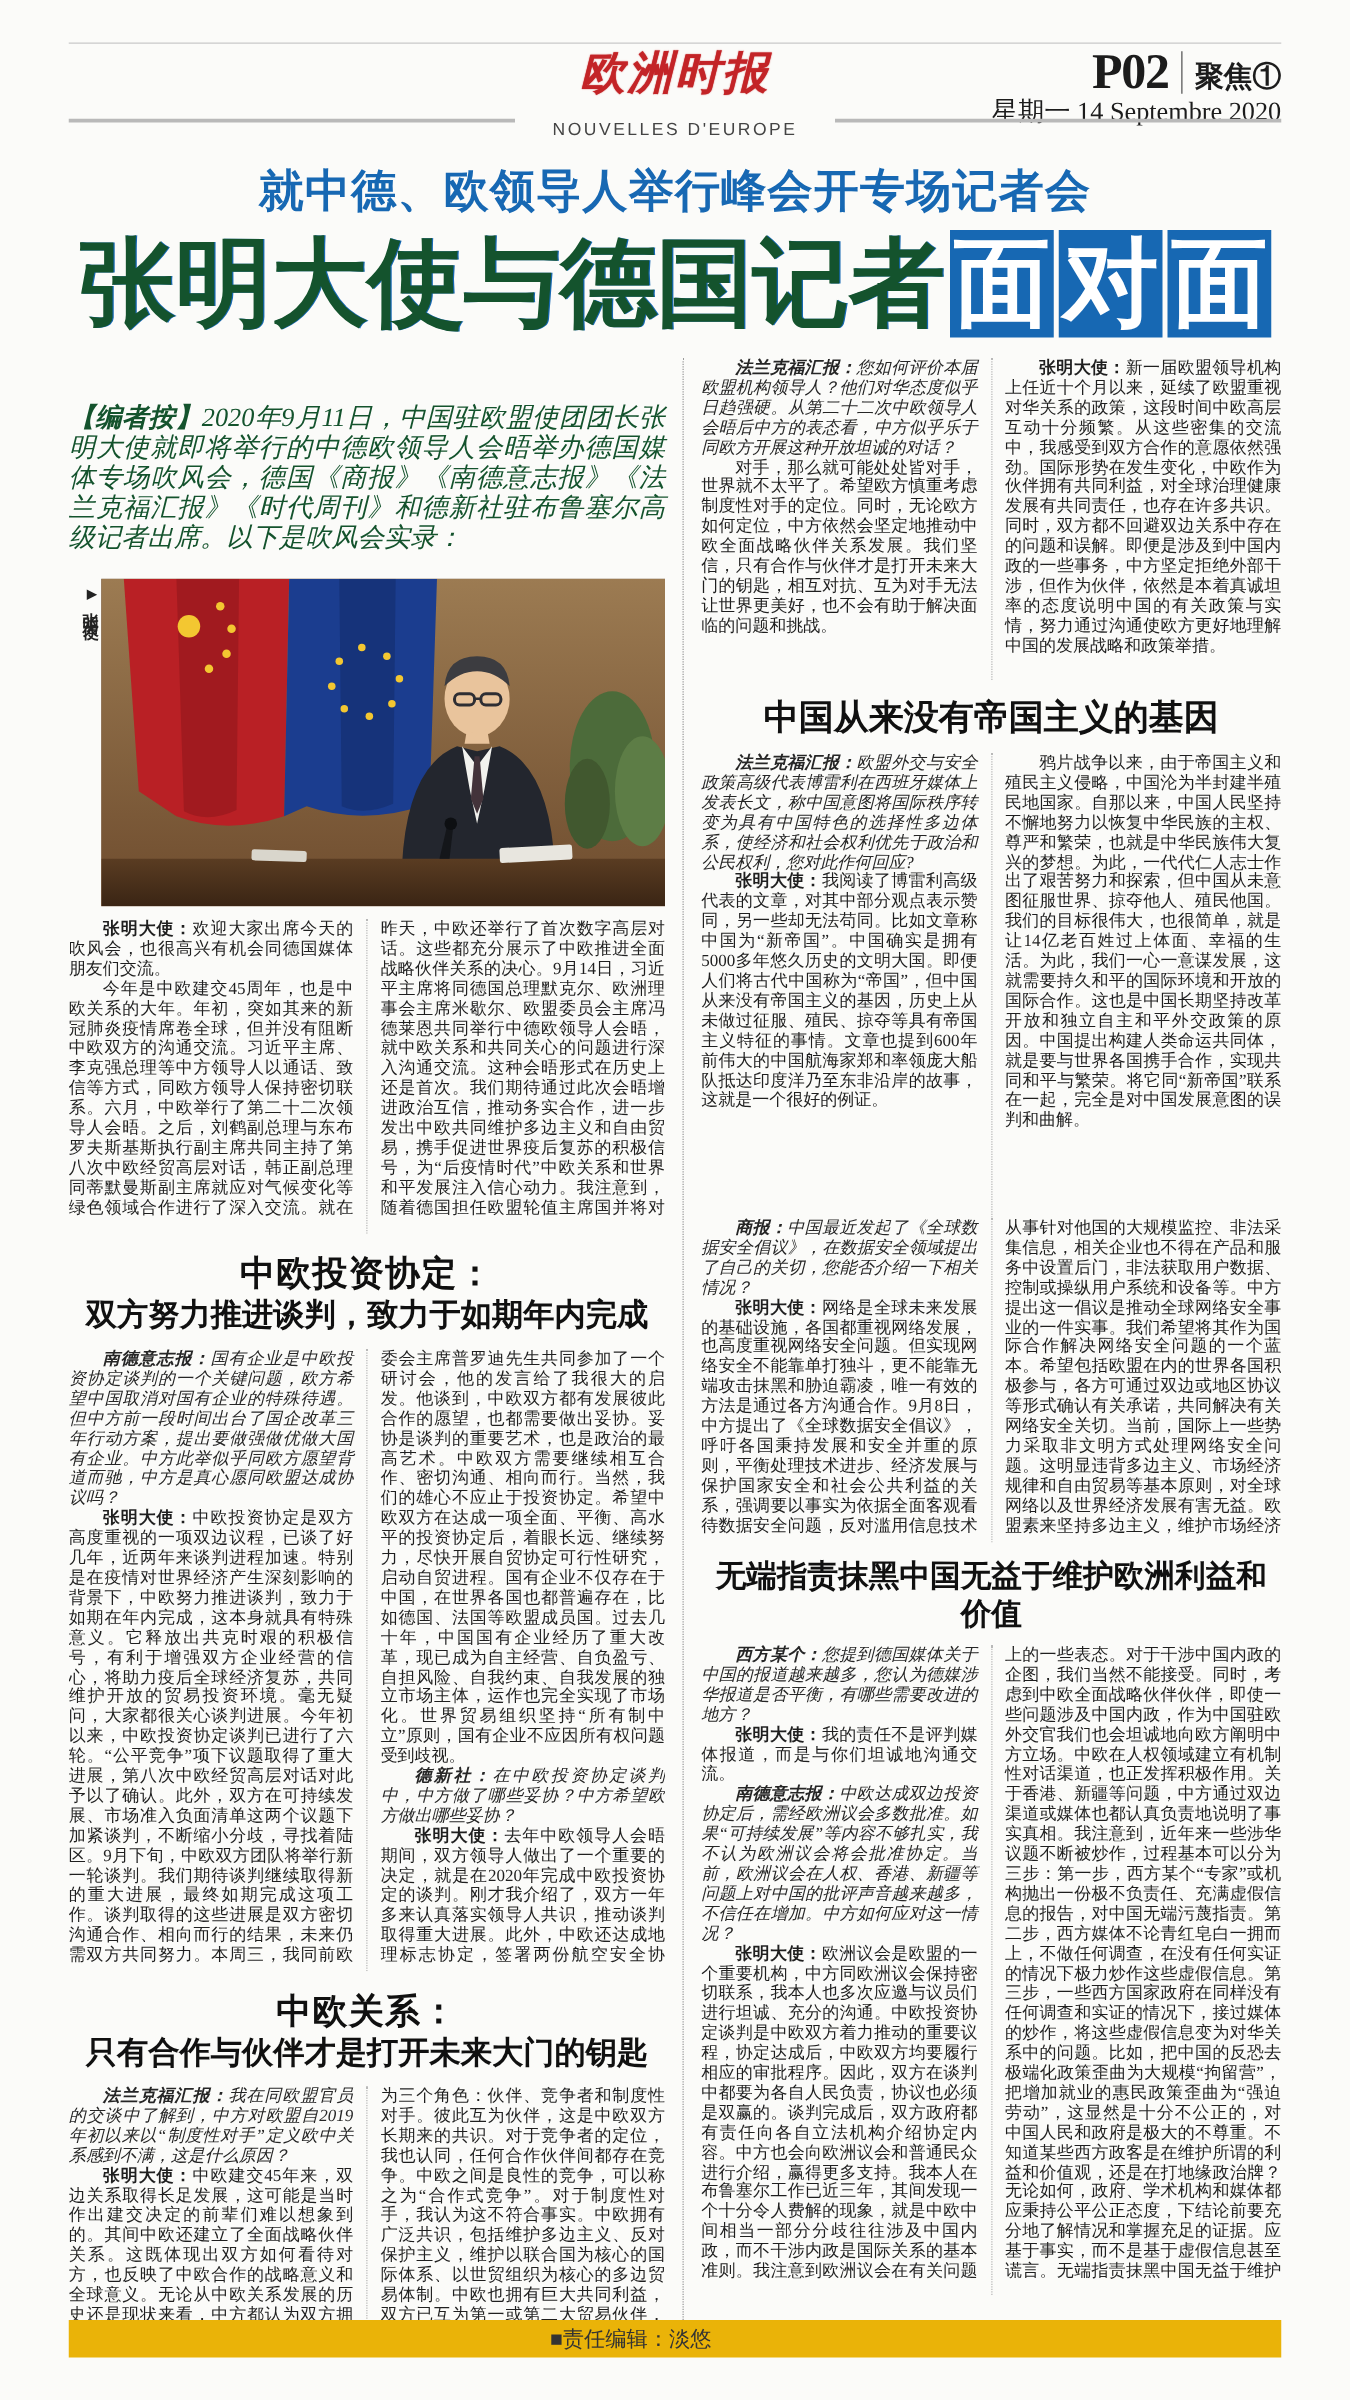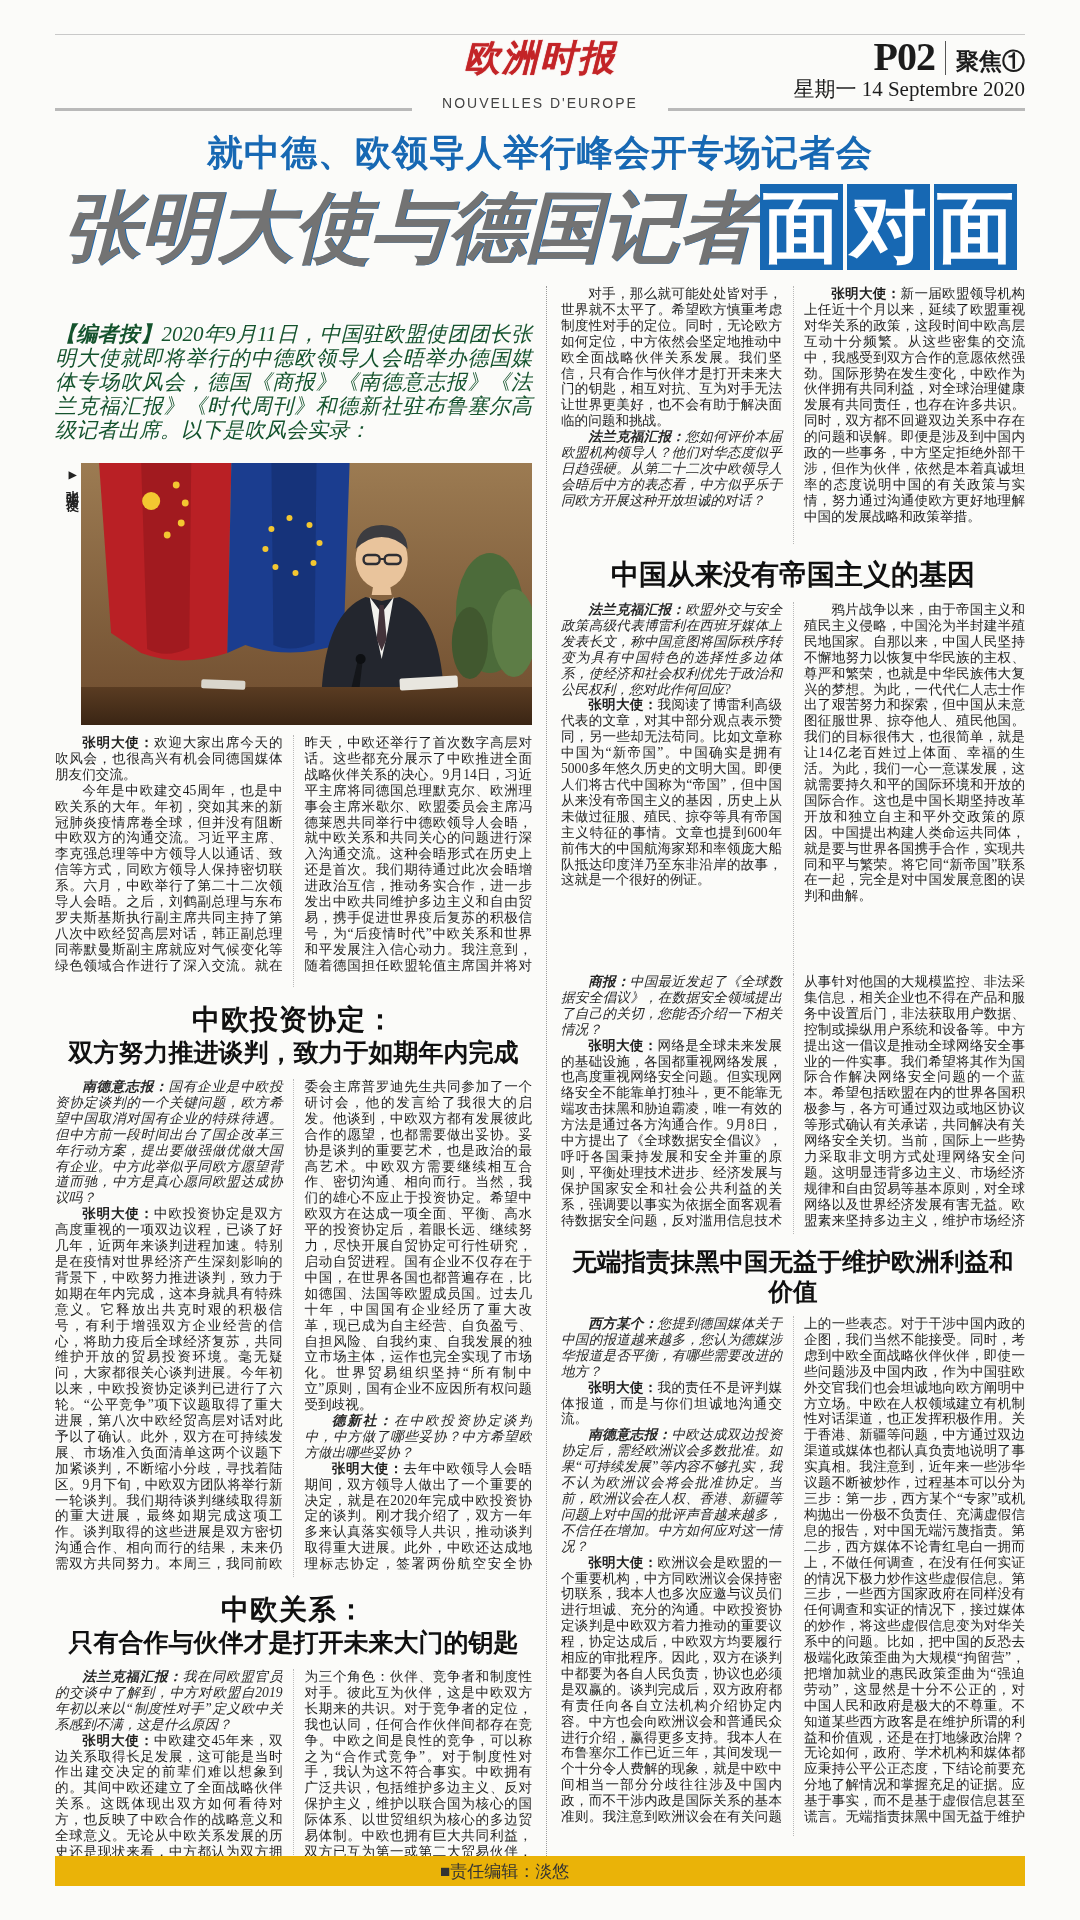--- a/index.html
+++ b/index.html
@@ -15,29 +15,29 @@
   
   .topline{border-top:1px solid #c9c9c9;margin-top:34px;}
   .header{display:flex;align-items:flex-end;justify-content:space-between;height:56px;margin-top:2px;flex-direction:column;}
   .pageno{display:flex;align-items:flex-end;gap:10px;}
   .pageno .pnum{font-size:40px;font-weight:bold;line-height:40px;letter-spacing:-1px;}
   .pageno .pdiv{width:1px;height:34px;background:#555;margin-bottom:2px;}
   .pageno .psec{font-size:23px;font-weight:bold;line-height:26px;margin-bottom:3px;font-family:"Liberation Sans",sans-serif;}
   .logo{position:absolute;left:0;right:0;top:40px;text-align:center;pointer-events:none;}
   .logo .cn{font-size:36px;line-height:36px;font-weight:bold;color:#c32427;font-style:italic;letter-spacing:2px;text-shadow:0 0 1px #c32427;}
   .hdate{font-size:21px;line-height:24px;margin-bottom:4px;}
-  .midrule{display:flex;align-items:flex-end;gap:30px;margin-top:2px;}
+  .midrule{display:flex;align-items:flex-start;gap:30px;margin-top:2px;}
   .midrule .ln{flex:1;height:3px;background:#b9b9b9;}
   .midrule .fr{font-size:14px;letter-spacing:2px;color:#444;font-family:"Liberation Sans",sans-serif;white-space:nowrap;}
   .pagewrap{position:relative;}
 
   
   .kicker{text-align:center;font-size:36px;font-weight:bold;color:#1768b3;margin-top:18px;font-family:"Liberation Sans",sans-serif;letter-spacing:1px;}
   .bigtitle{text-align:center;margin-top:6px;font-family:"Liberation Sans","DejaVu Sans",sans-serif;font-weight:bold;font-size:77px;line-height:86px;letter-spacing:0px;white-space:nowrap;}
-  .bigtitle .main{color:#737373;text-shadow:1px 0 0 #1768b3;font-style:italic;}
+  .bigtitle .main{color:#14532d;text-shadow:1px 0 0 #1768b3;}
   .bigtitle .hl span{display:inline-block;background:#1768b3;color:#ffffff;padding:0 3px;margin-left:4px;text-shadow:1px 0 0 #fff0;}
 
   
   .content{display:flex;margin-top:16px;height:1588px;overflow:hidden;}
   .half{box-sizing:border-box;overflow:hidden;}
   .half.left{width:492px;padding-right:14px;border-right:1px dotted #9a9a9a;}
   .half.right{flex:1;padding-left:14px;}
 
   .ednote{font-size:21px;line-height:24px;font-style:italic;color:#14532d;text-align:justify;margin-top:36px;}
   .ednote b{font-style:italic;}
@@ -194,22 +194,22 @@
         <span class="l2">只有合作与伙伴才是打开未来大门的钥匙</span>
       </div>
       <div class="cols h-rel">
           <p class="para q"><b>法兰克福汇报：</b>我在同欧盟官员的交谈中了解到，中方对欧盟自2019年初以来以“制度性对手”定义欧中关系感到不满，这是什么原因？</p>
           <p class="para a"><b>张明大使：</b>中欧建交45年来，双边关系取得长足发展，这可能是当时作出建交决定的前辈们难以想象到的。其间中欧还建立了全面战略伙伴关系。这既体现出双方如何看待对方，也反映了中欧合作的战略意义和全球意义。无论从中欧关系发展的历史还是现状来看，中方都认为双方拥有强大的伙伴关系，充分体现在诸多领域及国际事务层面的密切合作中。欧盟去年出台政策文件，将中国定位为三个角色：伙伴、竞争者和制度性对手。彼此互为伙伴，这是中欧双方长期来的共识。对于竞争者的定位，我也认同，任何合作伙伴间都存在竞争。中欧之间是良性的竞争，可以称之为“合作式竞争”。对于制度性对手，我认为这不符合事实。中欧拥有广泛共识，包括维护多边主义、反对保护主义，维护以联合国为核心的国际体系、以世贸组织为核心的多边贸易体制。中欧也拥有巨大共同利益，双方已互为第一或第二大贸易伙伴，双向投资发展迅速。这不仅惠及双方人民，也有力推动了世界经济发展。在国际地区热点问题上，中欧合作十分密切，比如伊朗核问题上，这对维护地区和平稳定非常重要。中欧之间没有地缘战略冲突。当然任何一对伙伴间都会出现分歧和摩擦，但若是由于存在一些分歧和摩擦就将对方视为</p>
         </div>
     </div>
 
     <div class="half right">
       <div class="cols h-rtop">
+          <p class="para q"><b>法兰克福汇报：</b>您如何评价本届欧盟机构领导人？他们对华态度似乎日趋强硬。从第二十二次中欧领导人会晤后中方的表态看，中方似乎乐于同欧方开展这种开放坦诚的对话？</p>
           <p class="para a">对手，那么就可能处处皆对手，世界就不太平了。希望欧方慎重考虑制度性对手的定位。同时，无论欧方如何定位，中方依然会坚定地推动中欧全面战略伙伴关系发展。我们坚信，只有合作与伙伴才是打开未来大门的钥匙，相互对抗、互为对手无法让世界更美好，也不会有助于解决面临的问题和挑战。</p>
-          <p class="para q"><b>法兰克福汇报：</b>您如何评价本届欧盟机构领导人？他们对华态度似乎日趋强硬。从第二十二次中欧领导人会晤后中方的表态看，中方似乎乐于同欧方开展这种开放坦诚的对话？</p>
           <p class="para a"><b>张明大使：</b>新一届欧盟领导机构上任近十个月以来，延续了欧盟重视对华关系的政策，这段时间中欧高层互动十分频繁。从这些密集的交流中，我感受到双方合作的意愿依然强劲。国际形势在发生变化，中欧作为伙伴拥有共同利益，对全球治理健康发展有共同责任，也存在许多共识。同时，双方都不回避双边关系中存在的问题和误解。即便是涉及到中国内政的一些事务，中方坚定拒绝外部干涉，但作为伙伴，依然是本着真诚坦率的态度说明中国的有关政策与实情，努力通过沟通使欧方更好地理解中国的发展战略和政策举措。</p>
         </div>
 
       <div class="sechead single m-sec-sm" style="font-size:28px;line-height:36px;">中国从来没有帝国主义的基因</div>
       <div class="cols h-gene">
           <p class="para q"><b>法兰克福汇报：</b>欧盟外交与安全政策高级代表博雷利在西班牙媒体上发表长文，称中国意图将国际秩序转变为具有中国特色的选择性多边体系，使经济和社会权利优先于政治和公民权利，您对此作何回应?</p>
           <p class="para a"><b>张明大使：</b>我阅读了博雷利高级代表的文章，对其中部分观点表示赞同，另一些却无法苟同。比如文章称中国为“新帝国”。中国确实是拥有5000多年悠久历史的文明大国。即便人们将古代中国称为“帝国”，但中国从来没有帝国主义的基因，历史上从未做过征服、殖民、掠夺等具有帝国主义特征的事情。文章也提到600年前伟大的中国航海家郑和率领庞大船队抵达印度洋乃至东非沿岸的故事，这就是一个很好的例证。</p>
           <p class="para a">鸦片战争以来，由于帝国主义和殖民主义侵略，中国沦为半封建半殖民地国家。自那以来，中国人民坚持不懈地努力以恢复中华民族的主权、尊严和繁荣，也就是中华民族伟大复兴的梦想。为此，一代代仁人志士作出了艰苦努力和探索，但中国从未意图征服世界、掠夺他人、殖民他国。我们的目标很伟大，也很简单，就是让14亿老百姓过上体面、幸福的生活。为此，我们一心一意谋发展，这就需要持久和平的国际环境和开放的国际合作。这也是中国长期坚持改革开放和独立自主和平外交政策的原因。中国提出构建人类命运共同体，就是要与世界各国携手合作，实现共同和平与繁荣。将它同“新帝国”联系在一起，完全是对中国发展意图的误判和曲解。</p>
         </div>
 

